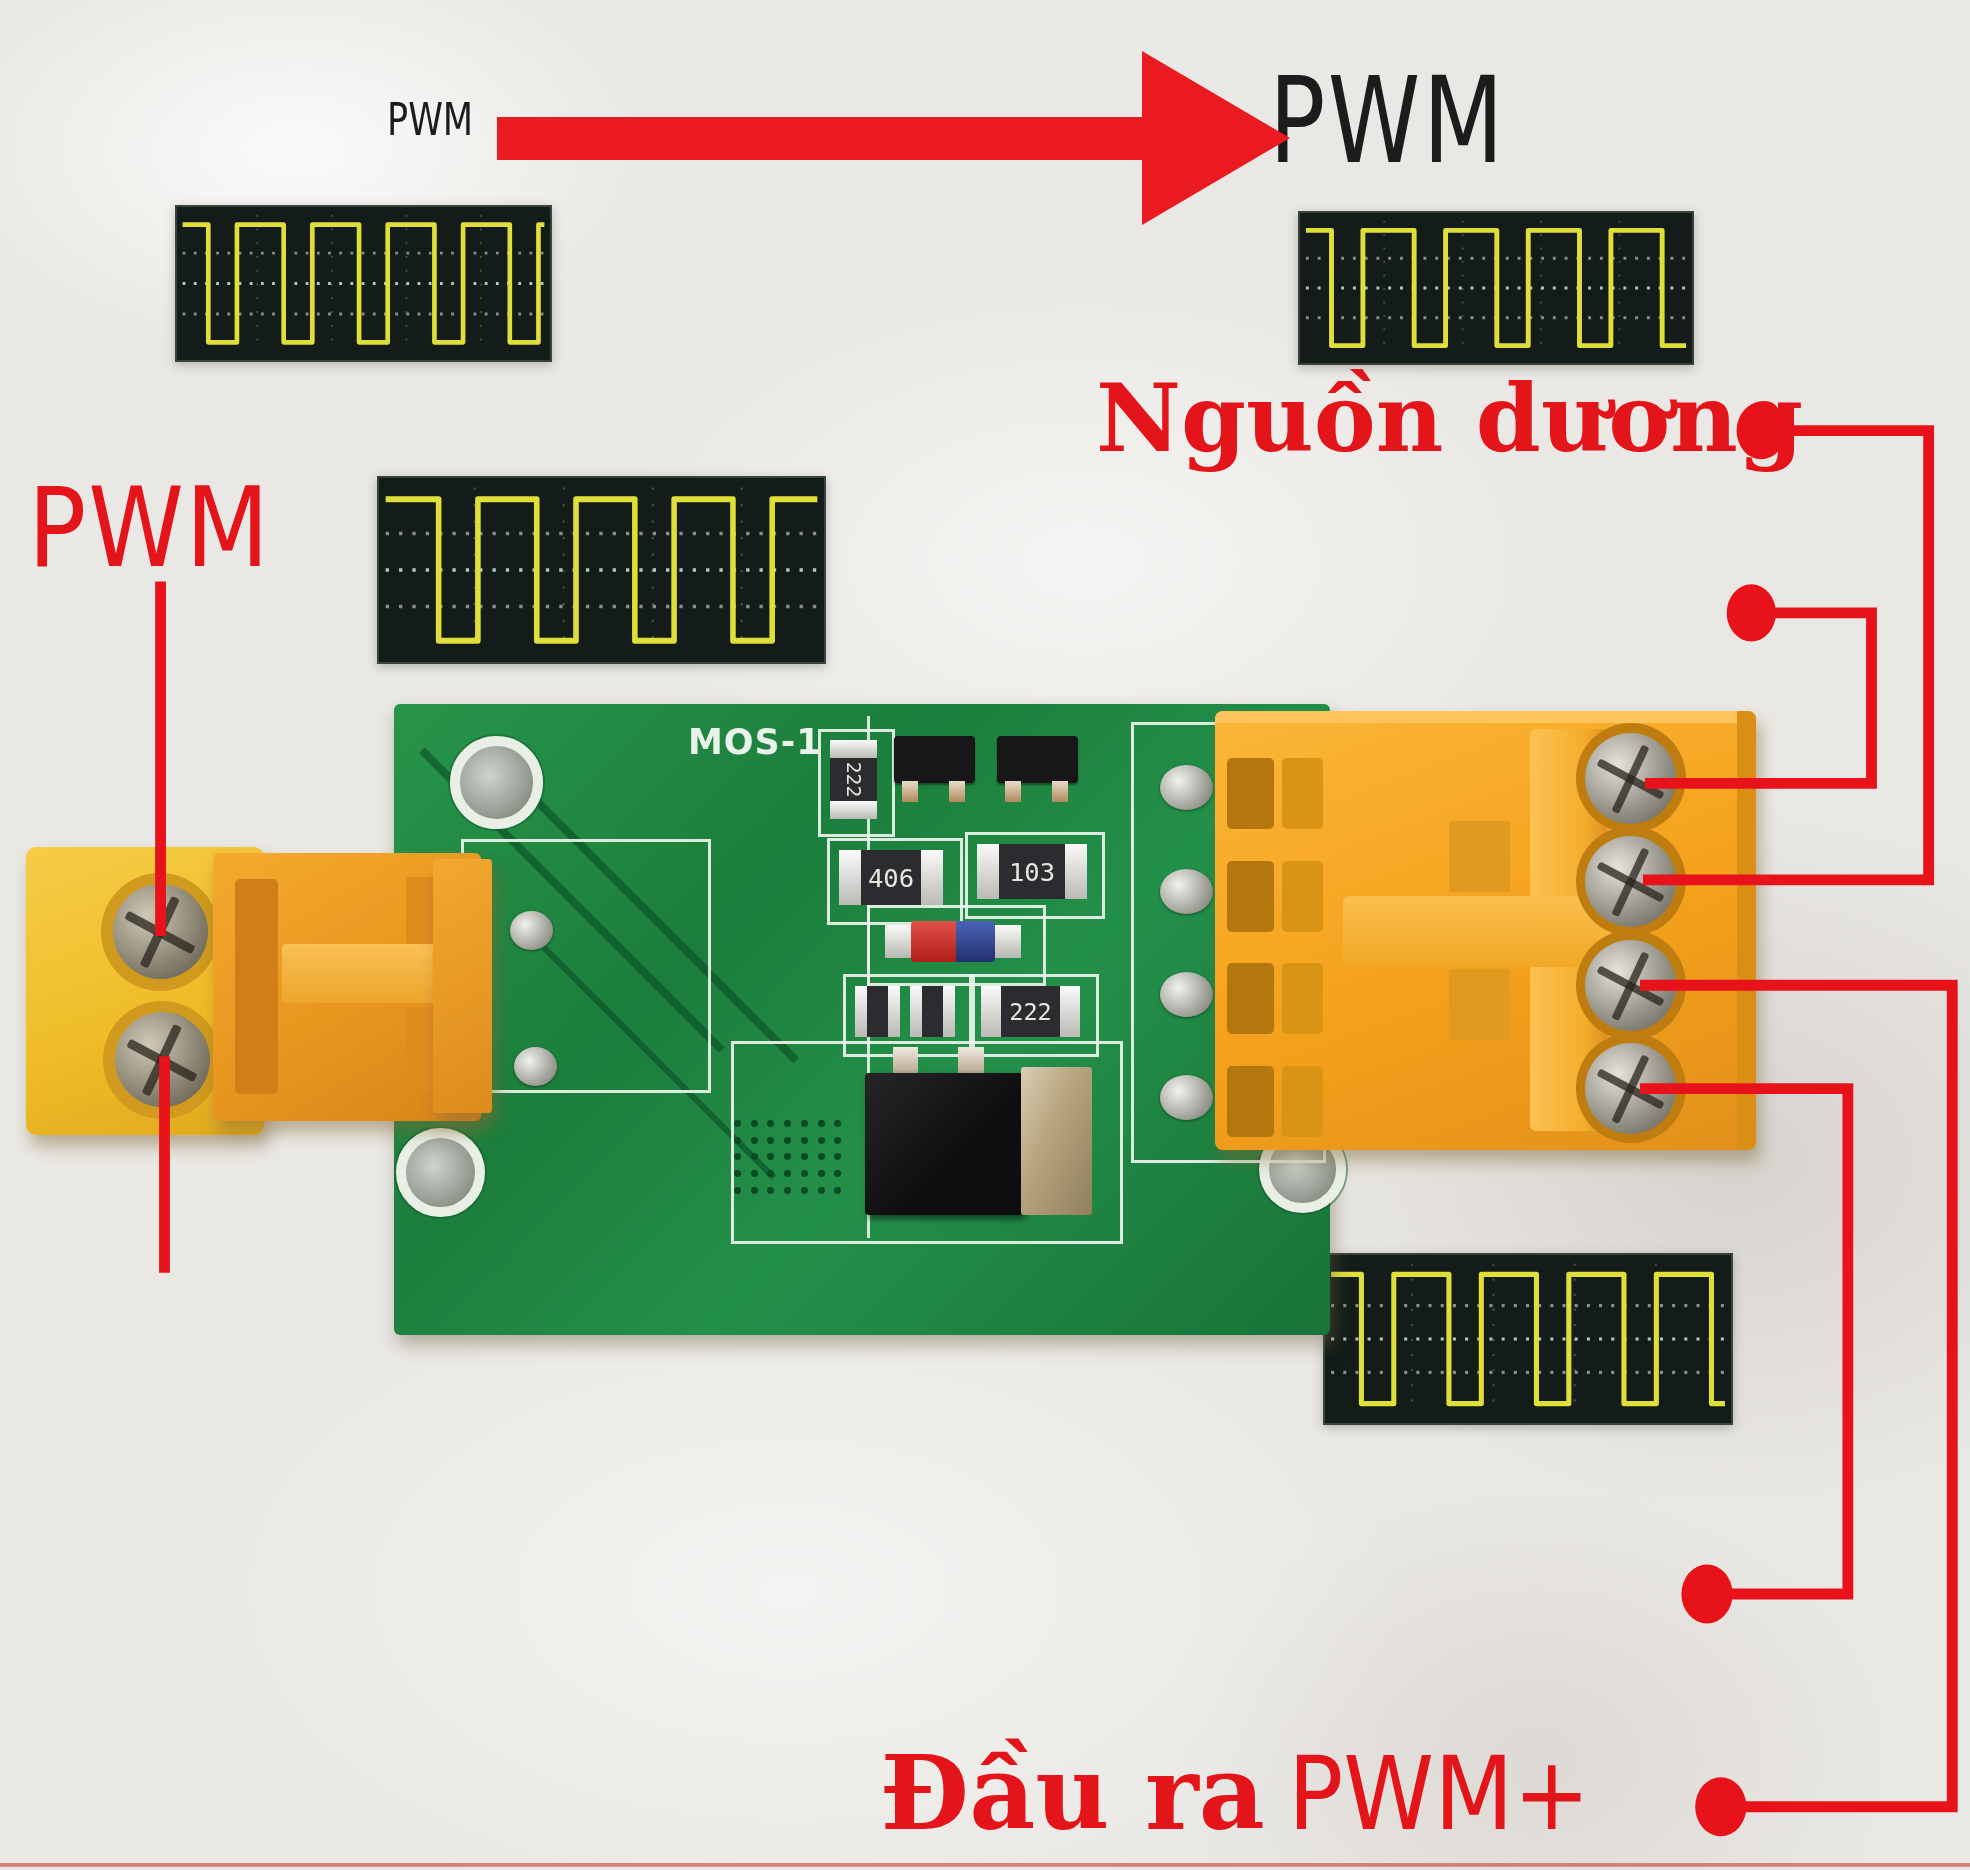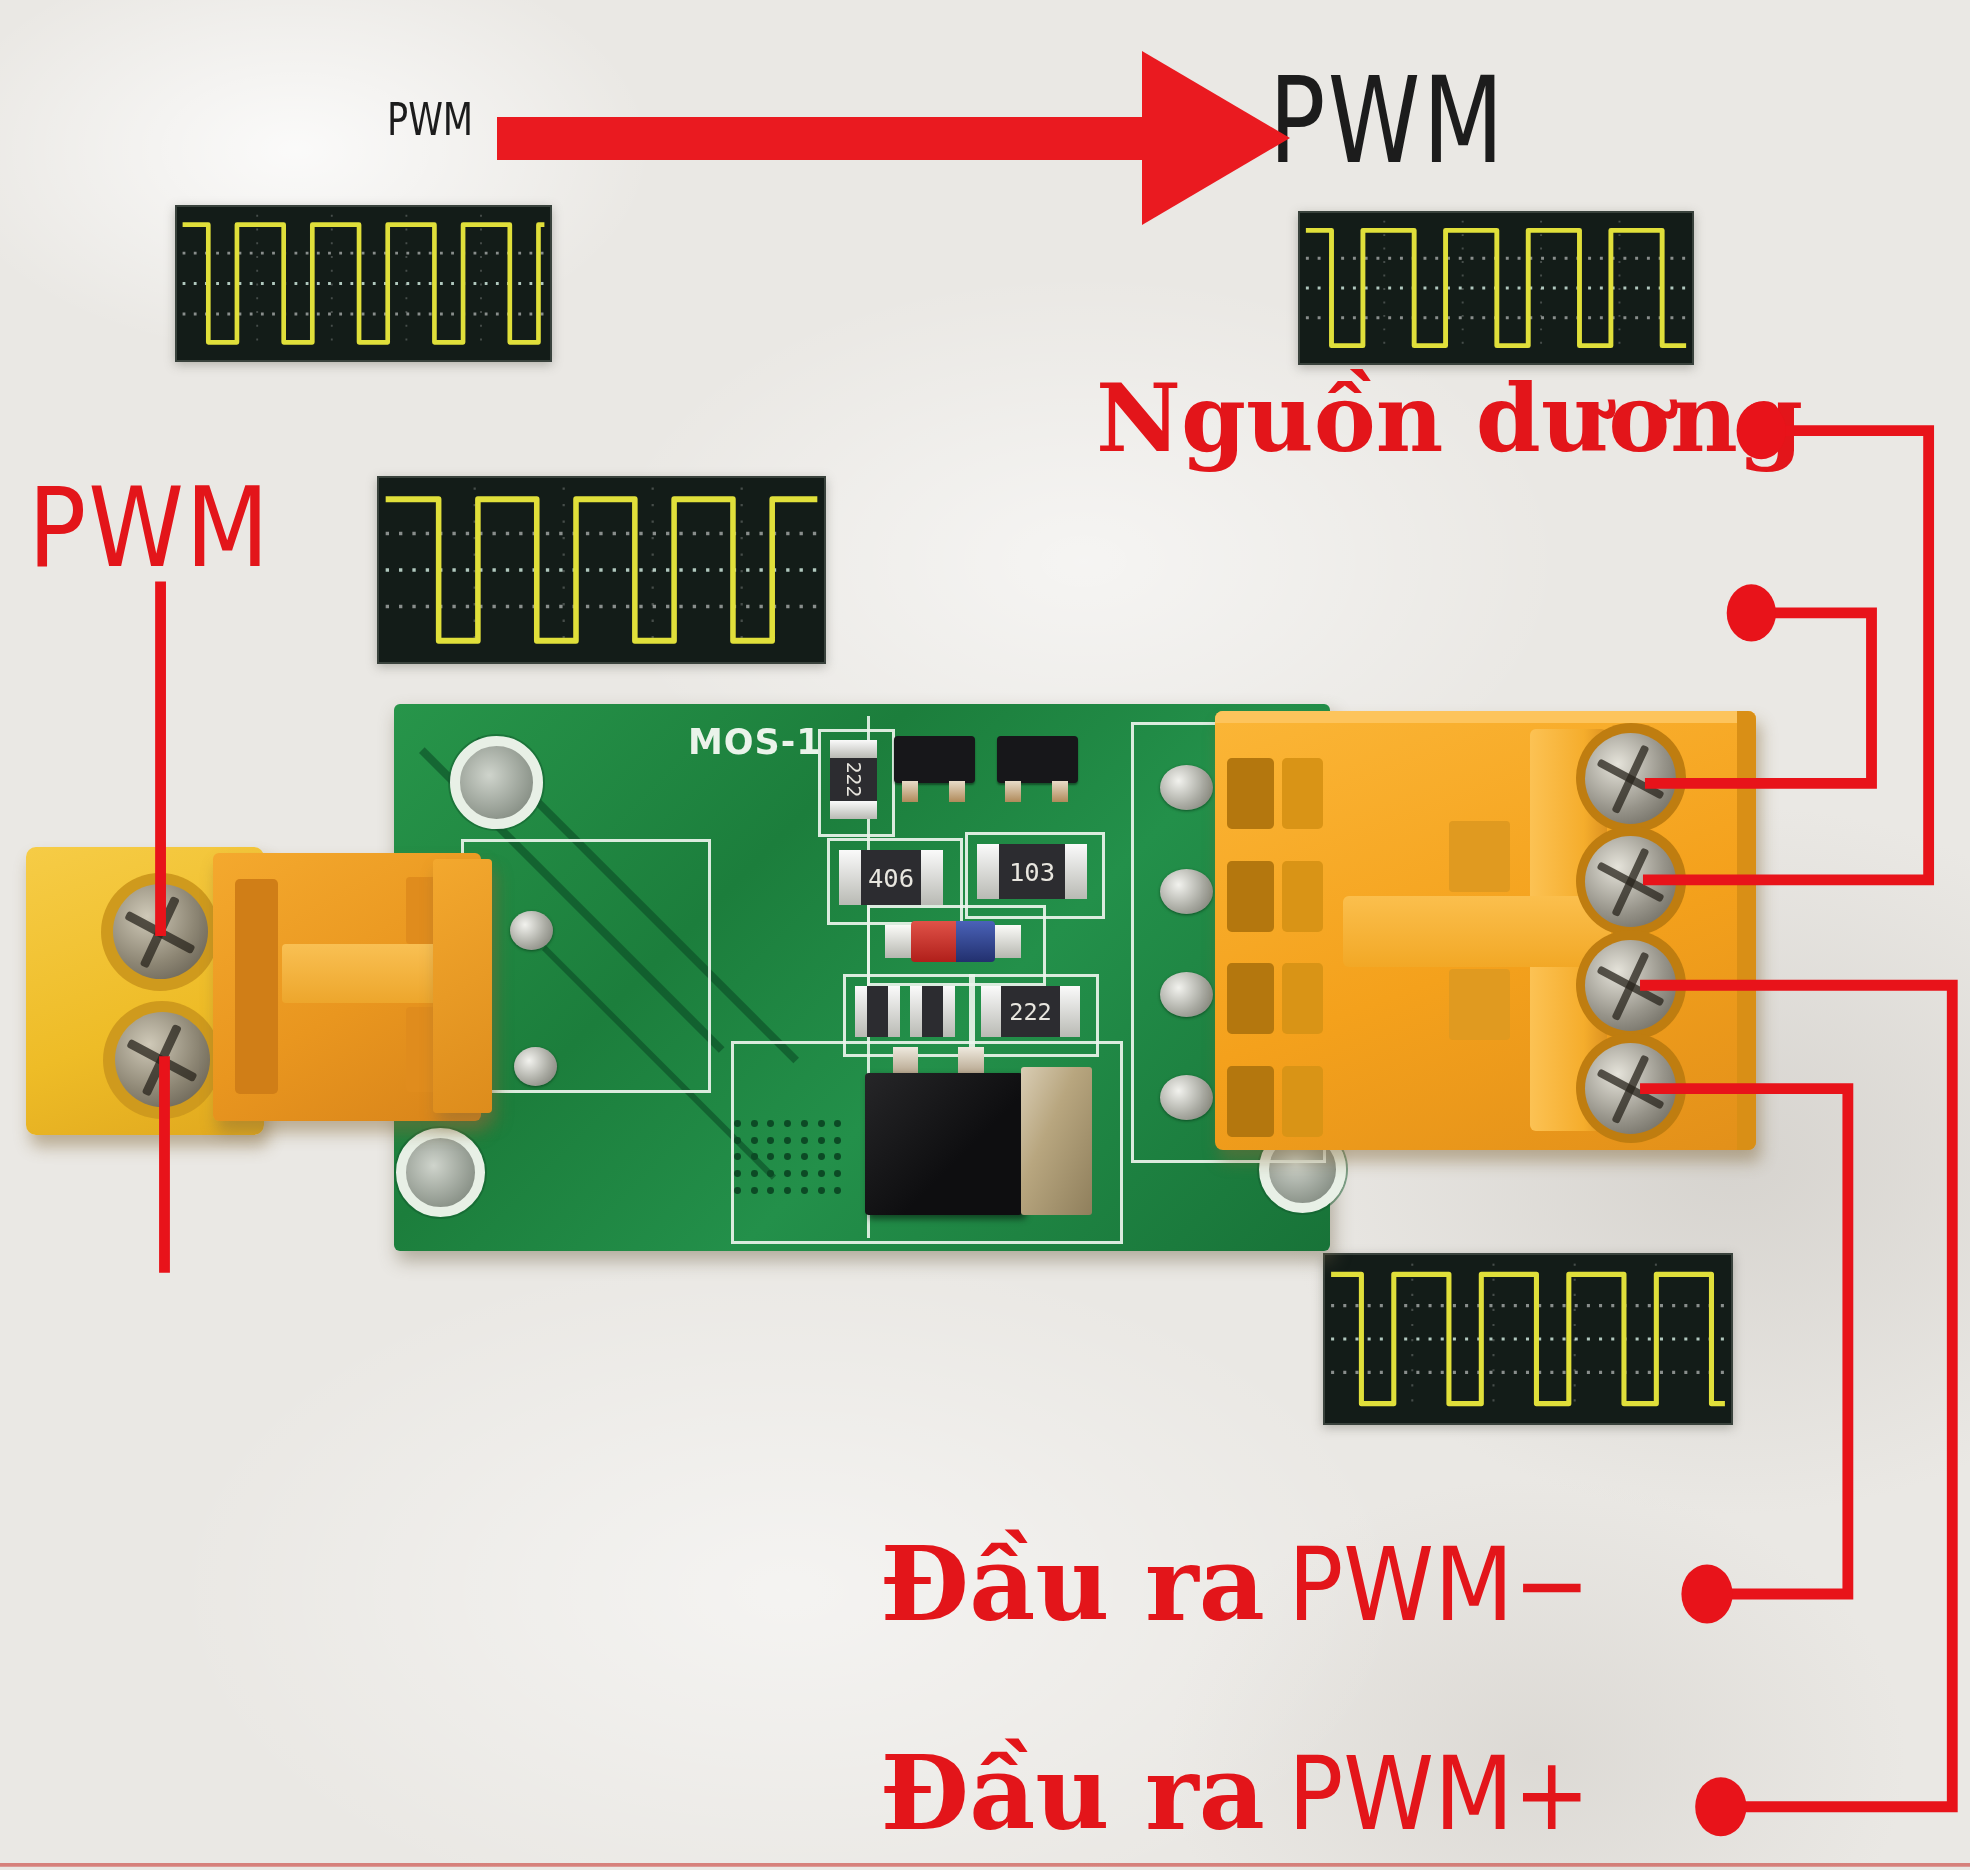--- a/index.html
+++ b/index.html
@@ -132,31 +132,27 @@
   </div>
 
   <div class="abs red-sans" style="left:27.6px;top:473px;font-size:110px;letter-spacing:2px;">
     <span class="squish" style="transform:scaleX(.88);">PWM</span>
   </div>
 
   <div class="abs red-serif" style="left:1096px;top:372px;font-size:93px;">Nguồn dương</div>
 
 
 
-  <div class="abs" style="left:880px;top:1533px;white-space:nowrap;">
-    <span class="red-serif" style="font-size:102px;">Đầu ra</span>
-    <span class="red-sans" style="font-size:102px;margin-left:17.7px;"><span class="squish" style="transform:scaleX(.9);">PWM−</span></span>
-  </div>
 
   <div class="abs" style="left:880px;top:1742px;white-space:nowrap;">
     <span class="red-serif" style="font-size:102px;">Đầu ra</span>
     <span class="red-sans" style="font-size:102px;margin-left:17.7px;"><span class="squish" style="transform:scaleX(.9);">PWM+</span></span>
   </div>
 
-  <div class="abs pcb" style="left:394px;top:704px;width:936px;height:547px;z-index:10;">
+  <div class="abs pcb" style="left:394px;top:704px;width:936px;height:631px;z-index:10;">
     <div class="trace" style="left:24.6px;top:49px;width:7.9px;height:424px;transform:rotate(-45deg);transform-origin:top left;"></div>
     <div class="trace" style="left:79px;top:39px;width:7.9px;height:453px;transform:rotate(-45deg);transform-origin:top left;"></div>
     <div class="trace" style="left:148px;top:246px;width:5.9px;height:325px;transform:rotate(-45deg);transform-origin:top left;"></div>
 
     <div class="abs silktext" style="left:294px;top:17.7px;font-size:35px;">MOS-1</div>
 
     <div class="hole" style="left:56px;top:31.5px;width:73px;height:73px;"></div>
     <div class="hole" style="left:2px;top:424px;width:69px;height:69px;"></div>
     <div class="hole" style="left:865px;top:422px;width:67px;height:67px;"></div>
 

